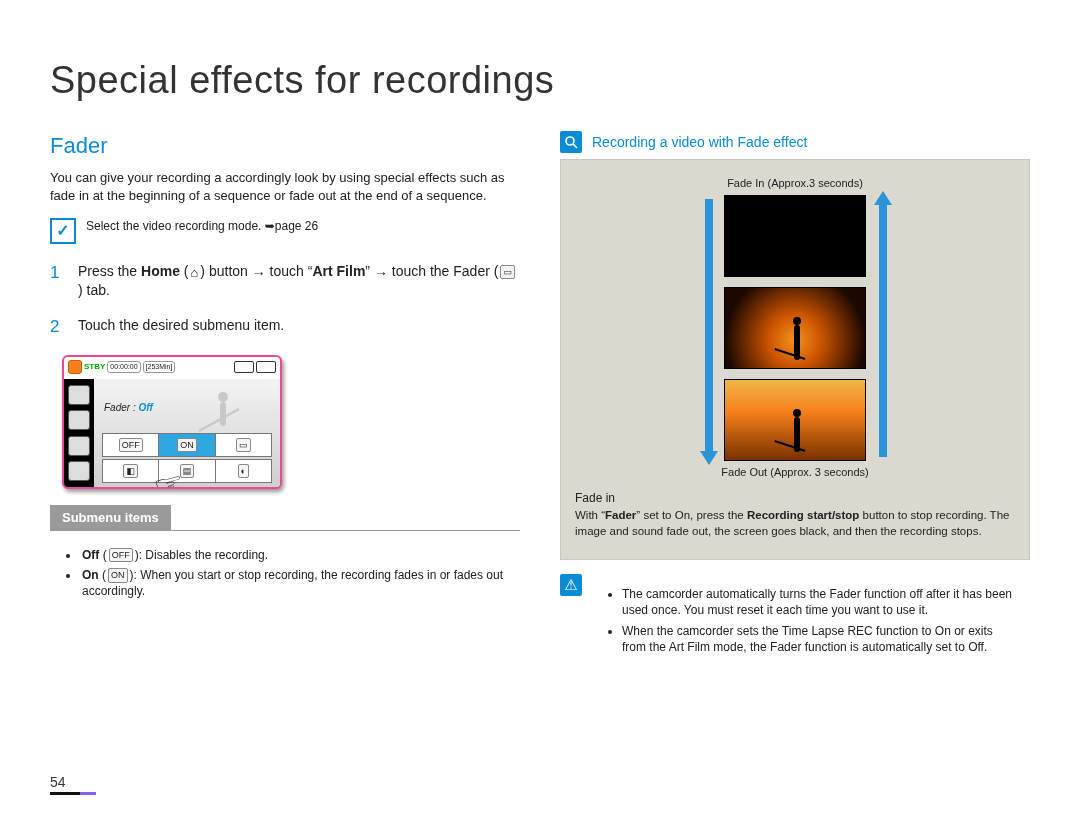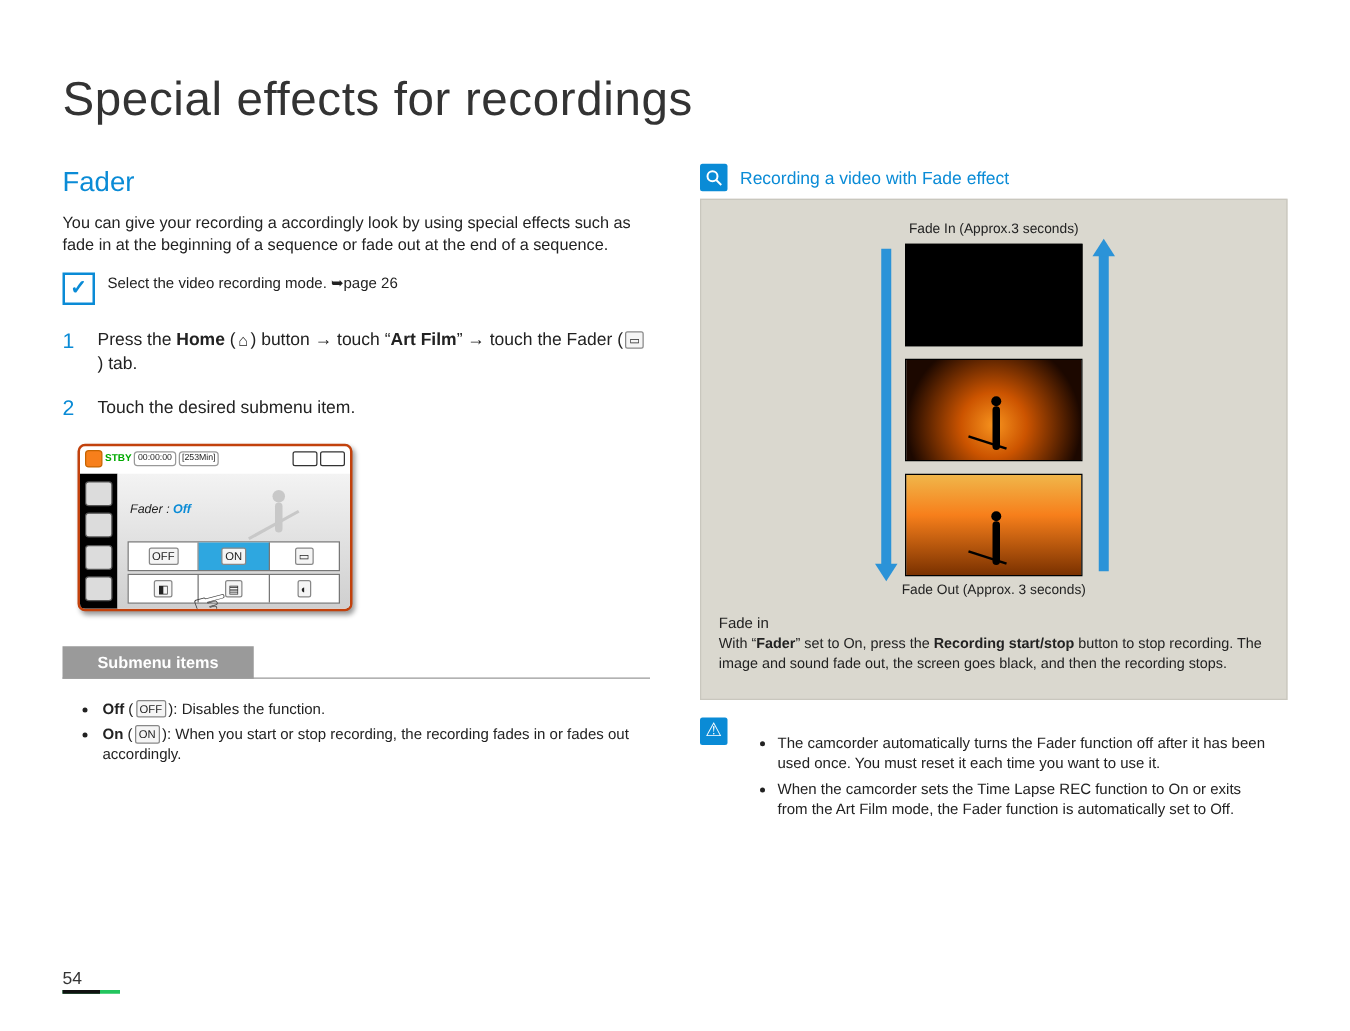--- a/index.html
+++ b/index.html
@@ -63,24 +63,24 @@
   .home-icon, .fader-tab-icon {
     display: inline-block; vertical-align: middle;
     font-size: 13px;
     margin: 0 2px;
   }
 
   
   .lcd {
     width: 216px; height: 130px;
     background: #fff;
-    border: 2px solid #c2410c;
+    border: 2px solid #ec4899;
     border-radius: 6px;
     box-shadow: 2px 3px 4px rgba(0,0,0,0.4);
-    margin: 6px 0 28px 12px;
+    margin: 6px 0 16px 12px;
     position: relative;
     overflow: hidden;
   }
   .lcd .top-row {
     display:flex; justify-content:space-between; align-items:center;
     padding: 3px 4px 0 4px; font-size: 8px;
   }
   .rec-icon-row { display:flex; gap:2px; align-items:center;}
   .pill { background:#fff; border:1px solid #999; border-radius:3px; padding:0 2px; font-size:7px; }
   .orange-dot{ width:12px;height:12px;background:#f77f1b;border-radius:3px;border:1px solid #c66400;}
@@ -98,21 +98,21 @@
   .opt{ flex:1; display:flex;align-items:center;justify-content:center; border-right:1px solid #777;}
   .opt:last-child{border-right:none;}
   .opt.sel{ background:#2ea7e0;}
   .opt-row2{ position:absolute; bottom:4px; left:8px; right:8px; height:22px; display:flex; gap:0; border:1px solid #777; background:#fff;}
   .hand{ position:absolute; bottom:-22px; left:60px; font-size:34px; transform: rotate(-15deg); color:#3b3b3b;}
 
   
   .gray-tab {
     display:inline-block;
     background:#9a9a9a; color:#fff; font-weight:bold;
-    padding: 4px 28px; font-size:13px;
+    padding: 4px 12px; font-size:13px;
   }
   .submenu-box {
     border-top: 1px solid #999;
     padding-top: 10px;
     margin-top: -1px;
   }
   .bullets{ list-style: disc; padding-left: 30px; margin:6px 0; font-size:12px;}
   .bullets li{ margin-bottom:4px; padding-left: 2px;}
   .small-icon {display:inline-block; border:1px solid #888; border-radius:2px; padding:0 2px; font-size:9px; vertical-align:middle; margin:0 2px; background:#f5f5f5;}
 
@@ -144,21 +144,21 @@
   .sub-h{ font-weight:normal; font-size:12px; margin-top:10px;}
   .sub-p{ font-size:11.5px; margin: 2px 0 6px 0;}
 
   .alert-row{ display:flex; gap:10px; align-items:flex-start;}
   .alert-icon{ width:22px;height:22px; display:flex;align-items:center;justify-content:center; color:#fff; background:#0a8bd6; border-radius:2px; flex: 0 0 22px; font-size:15px;}
   .alert-list{ list-style: disc; padding-left:18px; margin:12px; font-size:12px;}
   .alert-list li{ margin-bottom:4px;}
 
   .page-number{
     position:absolute; bottom:30px; left:50px; font-size:14px; color:#333;
-    border-bottom: 3px solid #22c55e; padding-right:30px;
+    border-bottom: 3px solid #8b5cf6; padding-right:30px;
   }
   .page-number::after{
     content:''; position:absolute; left:0; bottom:-3px; width:30px; height:3px; background:#111;
   }
 </style>
 </head>
 <body>
 
 <div class="page">
   <h1 class="page-title">Special effects for recordings</h1>
@@ -240,21 +240,21 @@
             </div>
             <div class="hand">☞</div>
           </div>
         </div>
       </div>
 
       <div>
         <span class="gray-tab">Submenu items</span>
         <div class="submenu-box">
           <ul class="bullets" id="submenu-list">
-              <li><b>Off</b> (<span class="small-icon">OFF</span>)<span>: Disables the function.</span></li>
+              <li><b>Off</b> (<span class="small-icon">OFF</span>)<span>: Disables the recording.</span></li>
               <li><b>On</b> (<span class="small-icon">ON</span>)<span>: When you start or stop recording, the recording fades in or fades out accordingly.</span></li>
             </ul>
         </div>
       </div>
     </div>
 
     <div class="col-right">
       <div class="zoom-row">
         <div class="zoom-icon">
           <svg width="14" height="14" viewBox="0 0 14 14">

